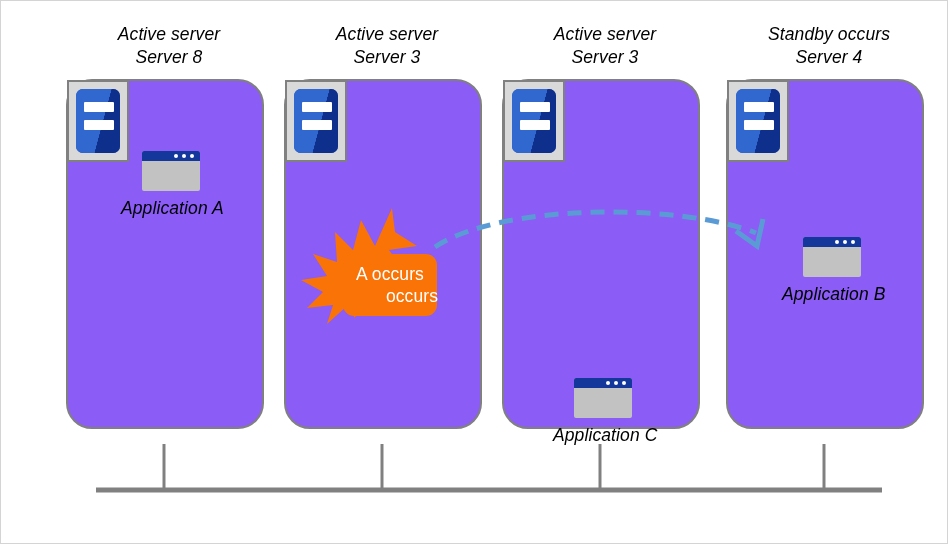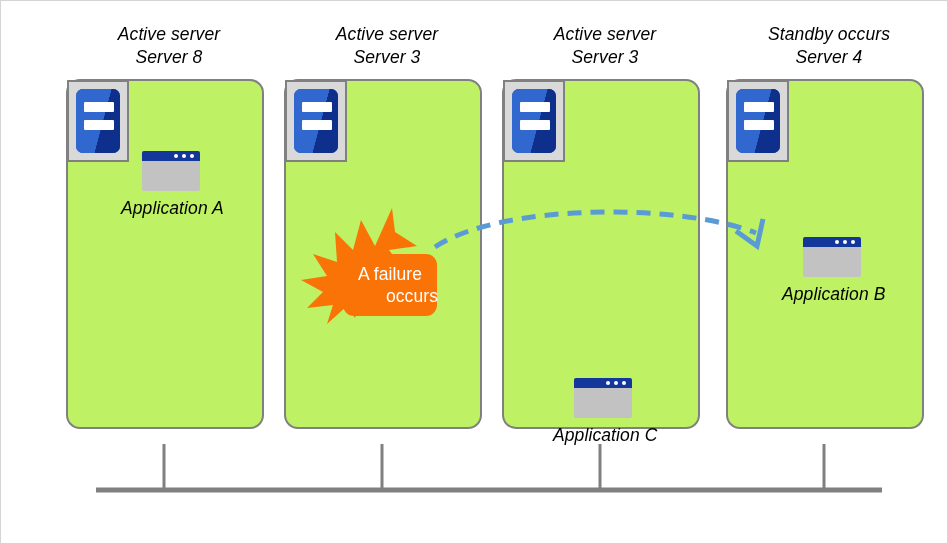--- a/index.html
+++ b/index.html
@@ -37,22 +37,22 @@
   }
   .server-title .ln2 { display: block; }
 
   .server-box {
     position: absolute;
     left: 0;
     top: 56px;
     width: 198px;
     height: 350px;
     border: 2px solid #808080;
-    border-radius: 14px;
-    background: #bef264;
+    border-radius: 26px;
+    background: #8b5cf6;
     box-sizing: border-box;
   }
 
   
   .machine-icon {
     position: absolute;
     left: -1px;
     top: -1px;
     width: 62px;
     height: 82px;
@@ -277,21 +277,21 @@
       </div>
     </div>
   </div>
 
   <div id="failure-callout">
     <svg class="burst" viewBox="0 0 150 120">
       <polygon points="95,2 78,40 64,14 56,44 38,26 40,56 16,48 30,70 4,74 26,86 10,102 36,99 30,118 50,100 58,112 66,86 92,90 80,62 110,68 92,44 120,40 98,26" fill="#f97306"></polygon>
     </svg>
     <div class="plate">
       <span>
-        <span>A failure</span>
+        <span>A occurs</span>
         <span class="ln2">occurs</span>
       </span>
     </div>
   </div>
 
   <svg id="failover-arrow" viewBox="0 0 350 70">
     <path d="M 4 46 C 70 2, 250 2, 325 32" fill="none" stroke="#5b9bd5" stroke-width="5" stroke-linecap="butt" stroke-dasharray="14 9"></path>
     <path d="M 305 30 L 326 45 L 332 18" fill="none" stroke="#5b9bd5" stroke-width="5" stroke-linecap="butt" stroke-linejoin="miter"></path>
   </svg>
 

